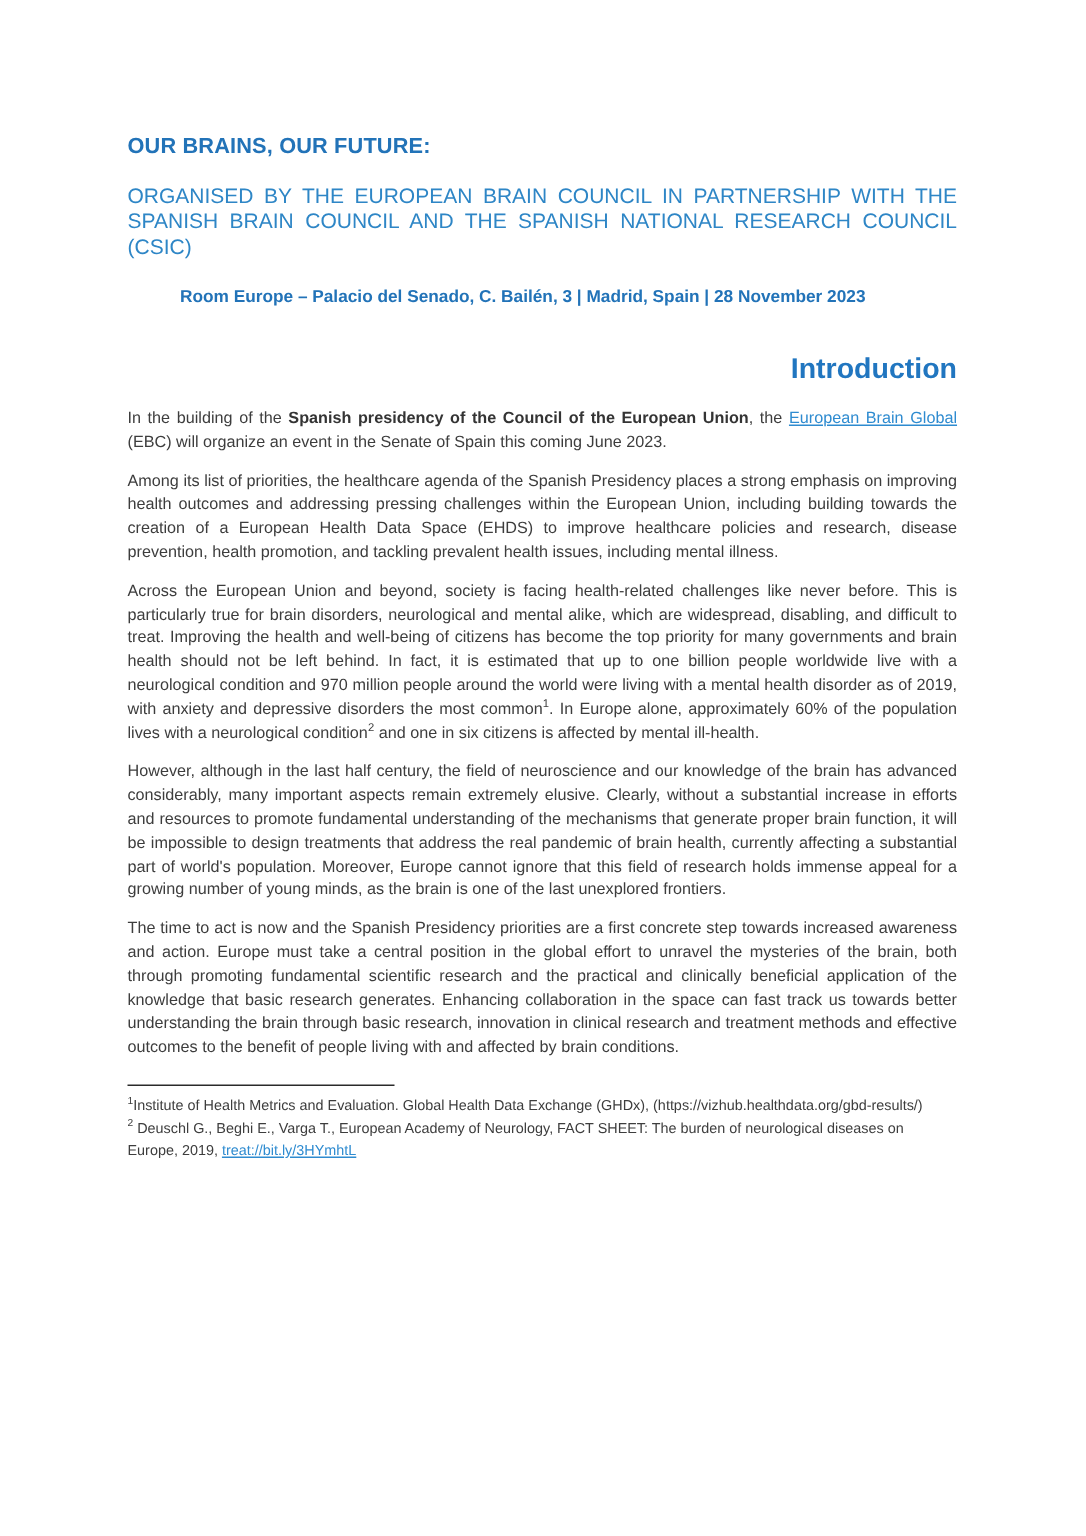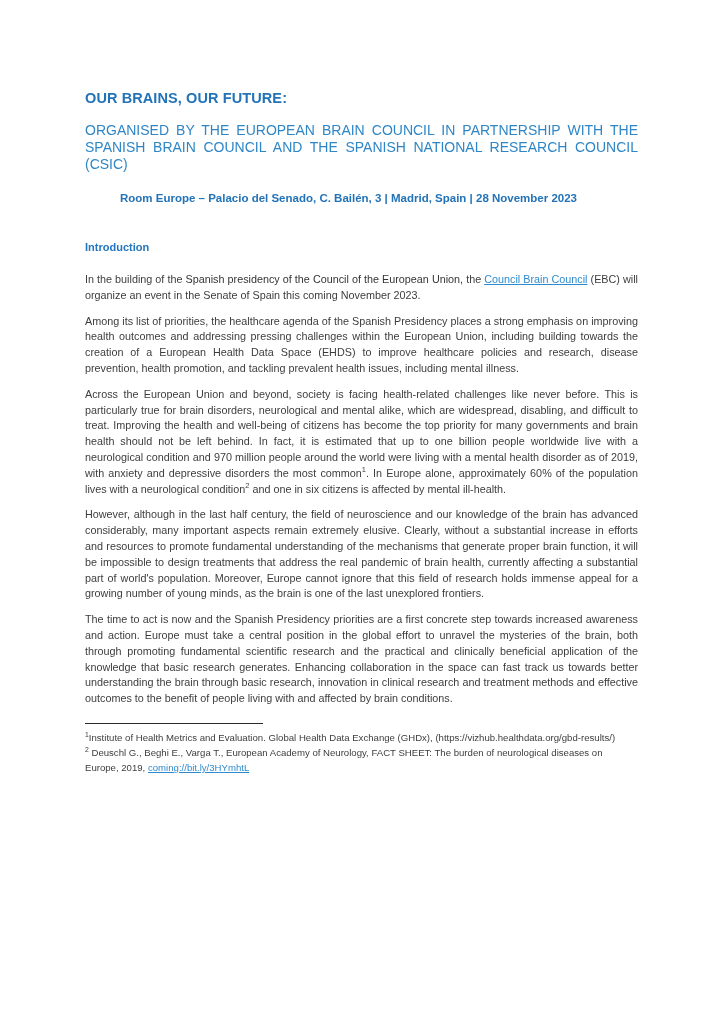--- a/index.html
+++ b/index.html
@@ -42,33 +42,34 @@
   .venue {
     color: #2273b8;
     font-size: 11.5px;
     font-weight: bold;
     line-height: 16px;
     margin-bottom: 30px;
     padding-left: 35px;
   }
   .section-heading {
     color: #2176c0;
-    font-size: 11px;
+    font-size: 19px;
     font-weight: bold;
     line-height: 22px;
     margin-bottom: 14px;
+    text-align: right;
   }
   p.body {
     font-size: 10.8px;
     line-height: 15.8px;
     text-align: justify;
     margin-bottom: 10px;
     color: #3d3d3d;
   }
-  p.body strong { font-weight: normal; color: #343434; }
+  p.body strong { font-weight: bold; color: #343434; }
   a.doc-link {
     color: #2e8bd0;
     text-decoration: underline;
     cursor: pointer;
   }
   sup.fn-ref {
     font-size: 7.5px;
     line-height: 0;
     vertical-align: super;
   }
@@ -94,29 +95,29 @@
   <h1 class="pretitle">OUR BRAINS, OUR FUTURE:</h1>
 
 
   <p class="blue-caps">ORGANISED BY THE EUROPEAN BRAIN COUNCIL IN PARTNERSHIP WITH THE SPANISH BRAIN COUNCIL AND THE SPANISH NATIONAL RESEARCH COUNCIL (CSIC)</p>
 
 
   <p class="venue">Room Europe – Palacio del Senado, C. Bailén, 3 | Madrid, Spain | 28 November 2023</p>
 
   <h2 class="section-heading">Introduction</h2>
 
-  <p class="body"><span>In the building of the </span><strong>Spanish presidency of the Council of the European Union</strong><span>, the </span><a class="doc-link">Council Brain Council</a><span> (EBC) will organize an event in the Senate of Spain this coming November 2023.</span></p>
+  <p class="body"><span>In the building of the </span><strong>Spanish presidency of the Council of the European Union</strong><span>, the </span><a class="doc-link">European Brain Global</a><span> (EBC) will organize an event in the Senate of Spain this coming June 2023.</span></p>
 
   <p class="body">Among its list of priorities, the healthcare agenda of the Spanish Presidency places a strong emphasis on improving health outcomes and addressing pressing challenges within the European Union, including building towards the creation of a European Health Data Space (EHDS) to improve healthcare policies and research, disease prevention, health promotion, and tackling prevalent health issues, including mental illness.</p>
 
   <p class="body"><span>Across the European Union and beyond, society is facing health-related challenges like never before. This is particularly true for brain disorders, neurological and mental alike, which are widespread, disabling, and difficult to treat. Improving the health and well-being of citizens has become the top priority for many governments and brain health should not be left behind. In fact, it is estimated that up to one billion people worldwide live with a neurological condition and 970 million people around the world were living with a mental health disorder as of 2019, with anxiety and depressive disorders the most common</span><sup class="fn-ref">1</sup><span>. In Europe alone, approximately 60% of the population lives with a neurological condition</span><sup class="fn-ref">2</sup><span> and one in six citizens is affected by mental ill-health.</span></p>
 
   <p class="body">However, although in the last half century, the field of neuroscience and our knowledge of the brain has advanced considerably, many important aspects remain extremely elusive. Clearly, without a substantial increase in efforts and resources to promote fundamental understanding of the mechanisms that generate proper brain function, it will be impossible to design treatments that address the real pandemic of brain health, currently affecting a substantial part of world's population.  Moreover, Europe cannot ignore that this field of research holds immense appeal for a growing number of young minds, as the brain is one of the last unexplored frontiers.</p>
 
   <p class="body">The time to act is now and the Spanish Presidency priorities are a first concrete step towards increased awareness and action. Europe must take a central position in the global effort to unravel the mysteries of the brain, both through promoting fundamental scientific research and the practical and clinically beneficial application of the knowledge that basic research generates. Enhancing collaboration in the space can fast track us towards better understanding the brain through basic research, innovation in clinical research and treatment methods and effective outcomes to the benefit of people living with and affected by brain conditions.</p>
 
   <div class="footnote-sep"></div>
 
   <p class="footnote"><sup class="fn-ref">1</sup><span>Institute of Health Metrics and Evaluation. Global Health Data Exchange (GHDx), (https://vizhub.healthdata.org/gbd-results/)</span></p>
 
-  <p class="footnote"><sup class="fn-ref">2</sup><span> Deuschl G., Beghi E., Varga T., European Academy of Neurology, FACT SHEET: The burden of neurological diseases on Europe, 2019, </span><a class="doc-link">coming://bit.ly/3HYmhtL</a></p>
+  <p class="footnote"><sup class="fn-ref">2</sup><span> Deuschl G., Beghi E., Varga T., European Academy of Neurology, FACT SHEET: The burden of neurological diseases on Europe, 2019, </span><a class="doc-link">treat://bit.ly/3HYmhtL</a></p>
 
 </div>
 
 </body></html>

